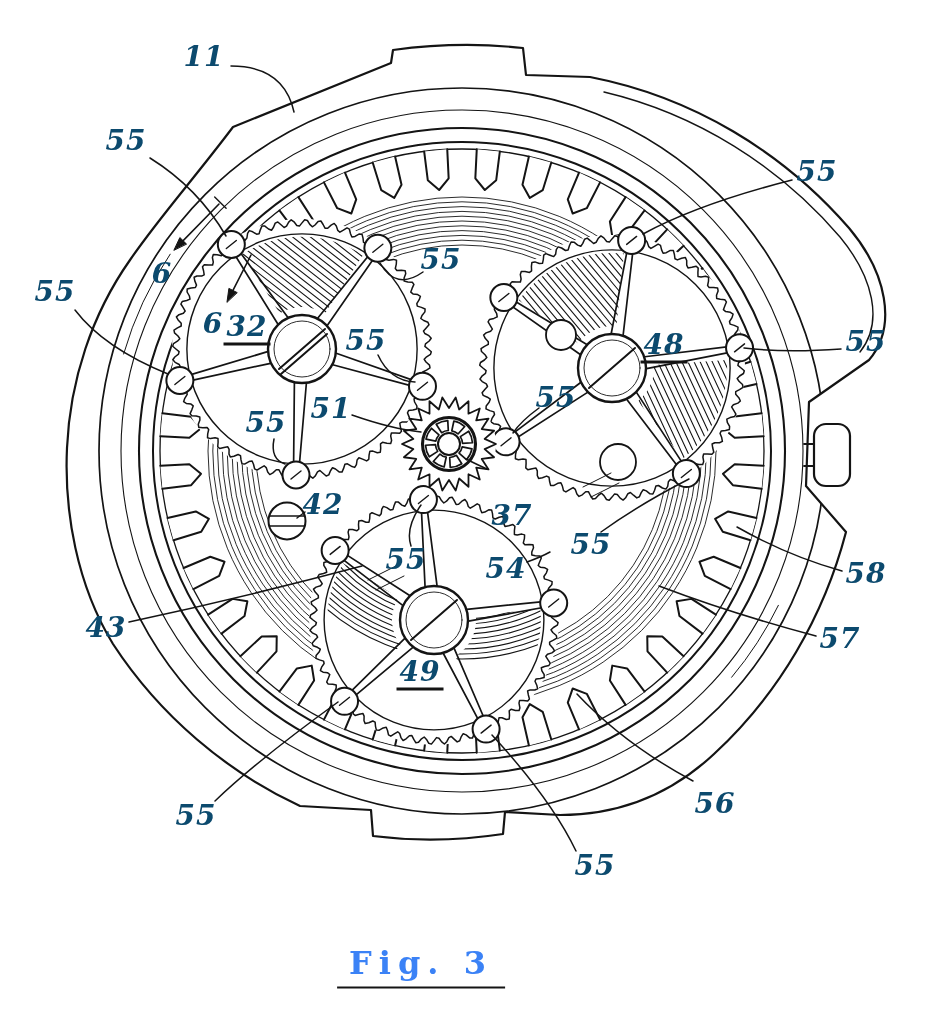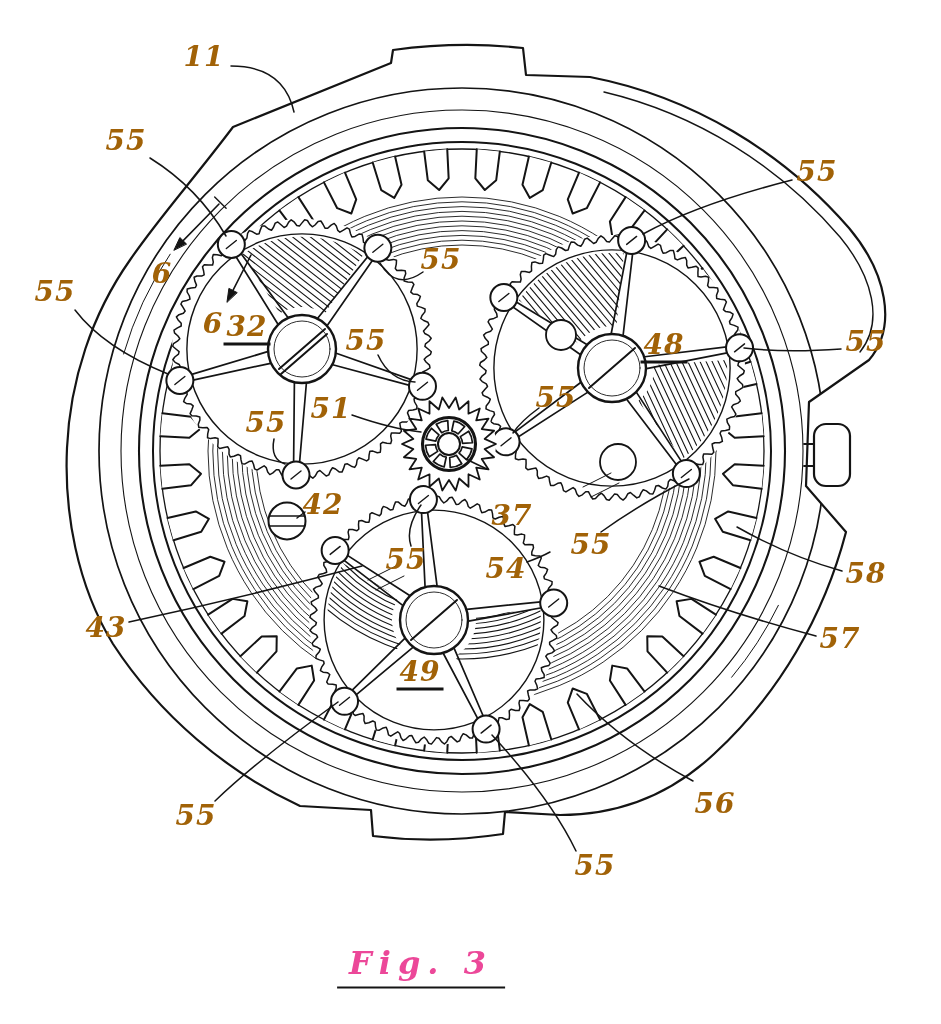--- a/index.html
+++ b/index.html
@@ -1,24 +1,24 @@
 <!DOCTYPE html>
 <html><head>
 <meta charset="utf-8">
 <style>
   html,body{margin:0;padding:0;background:#e8e8e8;}
   .page{position:relative;width:941px;height:1024px;background:#ffffff;overflow:hidden;
         font-family:"DejaVu Serif",serif;}
   svg{position:absolute;left:0;top:0;}
   .labels{position:absolute;left:0;top:0;width:941px;height:1024px;pointer-events:none;}
   .ref-label{position:absolute;transform:translate(-50%,-50%);font-style:italic;font-weight:700;
-             font-size:28px;color:#a16207;letter-spacing:1px;white-space:nowrap;line-height:1;}
+             font-size:28px;color:#0c4a6e;letter-spacing:1px;white-space:nowrap;line-height:1;}
   .ref-label.u{border-bottom:3px solid #141414;padding:0 3px 2px;}
-  .caption{position:absolute;transform:translate(-50%,-50%);font-style:italic;font-weight:700;
-           font-size:32px;color:#ec4899;letter-spacing:7px;border-bottom:2.5px solid #141414;
+  .caption{position:absolute;transform:translate(-50%,-50%);font-weight:700;
+           font-size:32px;color:#3b82f6;letter-spacing:7px;border-bottom:2.5px solid #141414;
            padding:0 12px 5px;white-space:nowrap;}
 </style>
 </head>
 <body>
 
 <div class="page">
   <svg id="art" width="941" height="1024" viewBox="0 0 941 1024">
       <defs>
         <clipPath id="caseClip">
           <path d="M 233 127 L 391 63 L 393 50 Q 460 41 523 48 L 526 75 L 590 77 C 693 97 783 152 849 228 C 886 272 898 326 869 360 L 809 402 L 806 486 L 846 532 C 824 616 779 694 714 754 C 669 796 618 815 560 815 L 505 812 L 503 834 Q 437 844 373 836 L 371 810 L 300 806 C 227 772 160 716 113 644 C 77 585 64 512 67 448 C 70 380 92 314 130 260 C 158 219 193 180 233 127 Z"></path>

